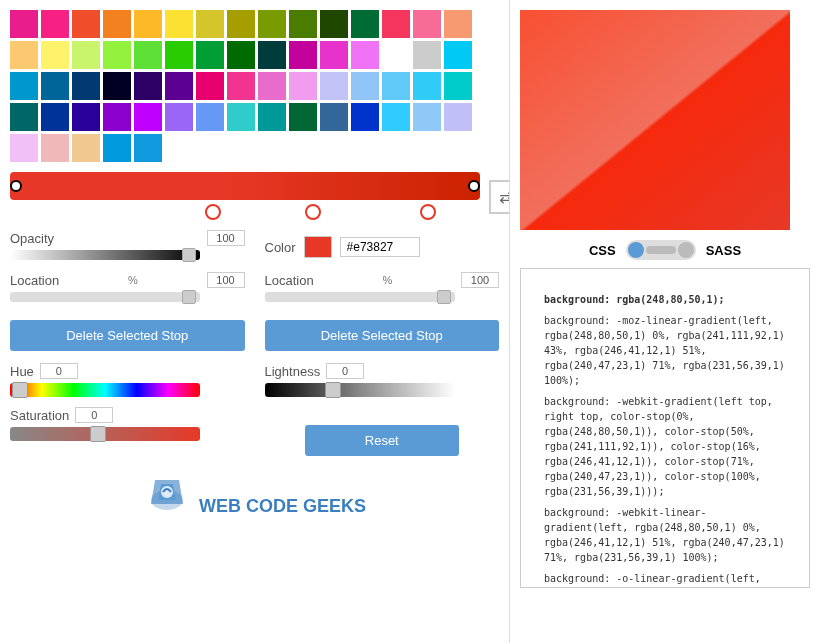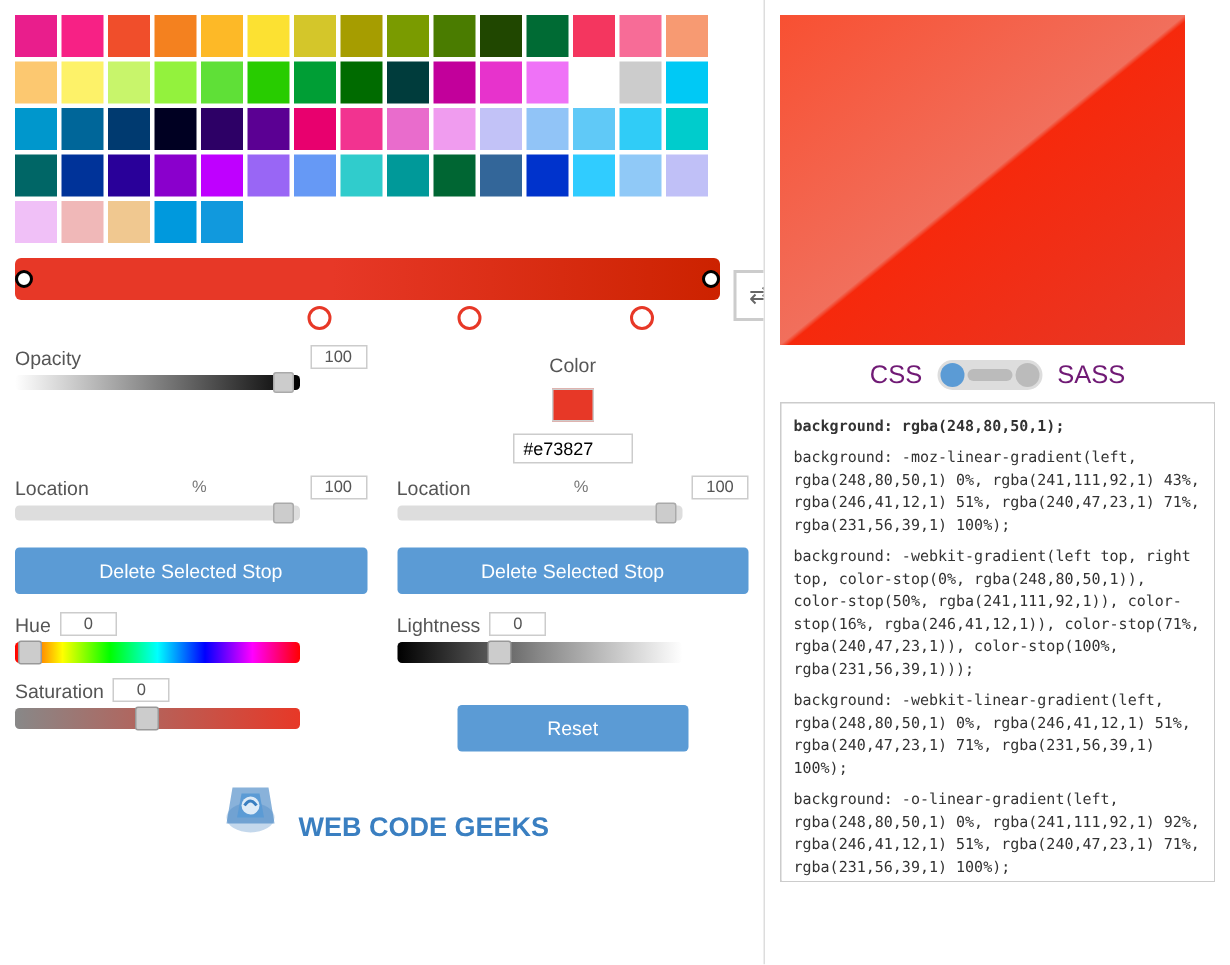--- a/index.html
+++ b/index.html
@@ -134,21 +134,20 @@
     .opacity-track {
       background: linear-gradient(to right, #fff, #000);
     }
 
     
     .color-row {
       display: flex;
       align-items: center;
       gap: 8px;
       margin-top: 6px;
-      flex-direction: column;
     }
     .color-label { color: #555; }
     .color-swatch-preview {
       width: 28px;
       height: 22px;
       background: #e73827;
       border: 1px solid #ccc;
     }
     .color-hex-input {
       border: 1px solid #ccc;
@@ -264,23 +263,24 @@
 
     
     .output-tabs {
       display: flex;
       align-items: center;
       gap: 10px;
       margin-bottom: 8px;
       justify-content: center;
     }
     .tab-label {
-      font-size: 17px;
-      color: #701a75;
-      cursor: pointer;
+      font-size: 13px;
+      color: #000000;
+      cursor: pointer;
+      font-weight: bold;
     }
     .tab-toggle {
       display: flex;
       align-items: center;
       background: #ddd;
       border-radius: 10px;
       padding: 2px;
       gap: 2px;
     }
     .tab-dot {
@@ -294,21 +294,21 @@
       width: 16px;
       height: 16px;
       background: #bbb;
       border-radius: 50%;
       cursor: pointer;
     }
 
     
     .code-output {
       border: 1px solid #ccc;
-      padding: 8px;
+      padding: 23px;
       font-size: 10px;
       font-family: monospace;
       color: #333;
       height: 320px;
       overflow-y: auto;
       background: #fff;
       line-height: 1.5;
     }
     .code-output p {
       margin-bottom: 6px;

